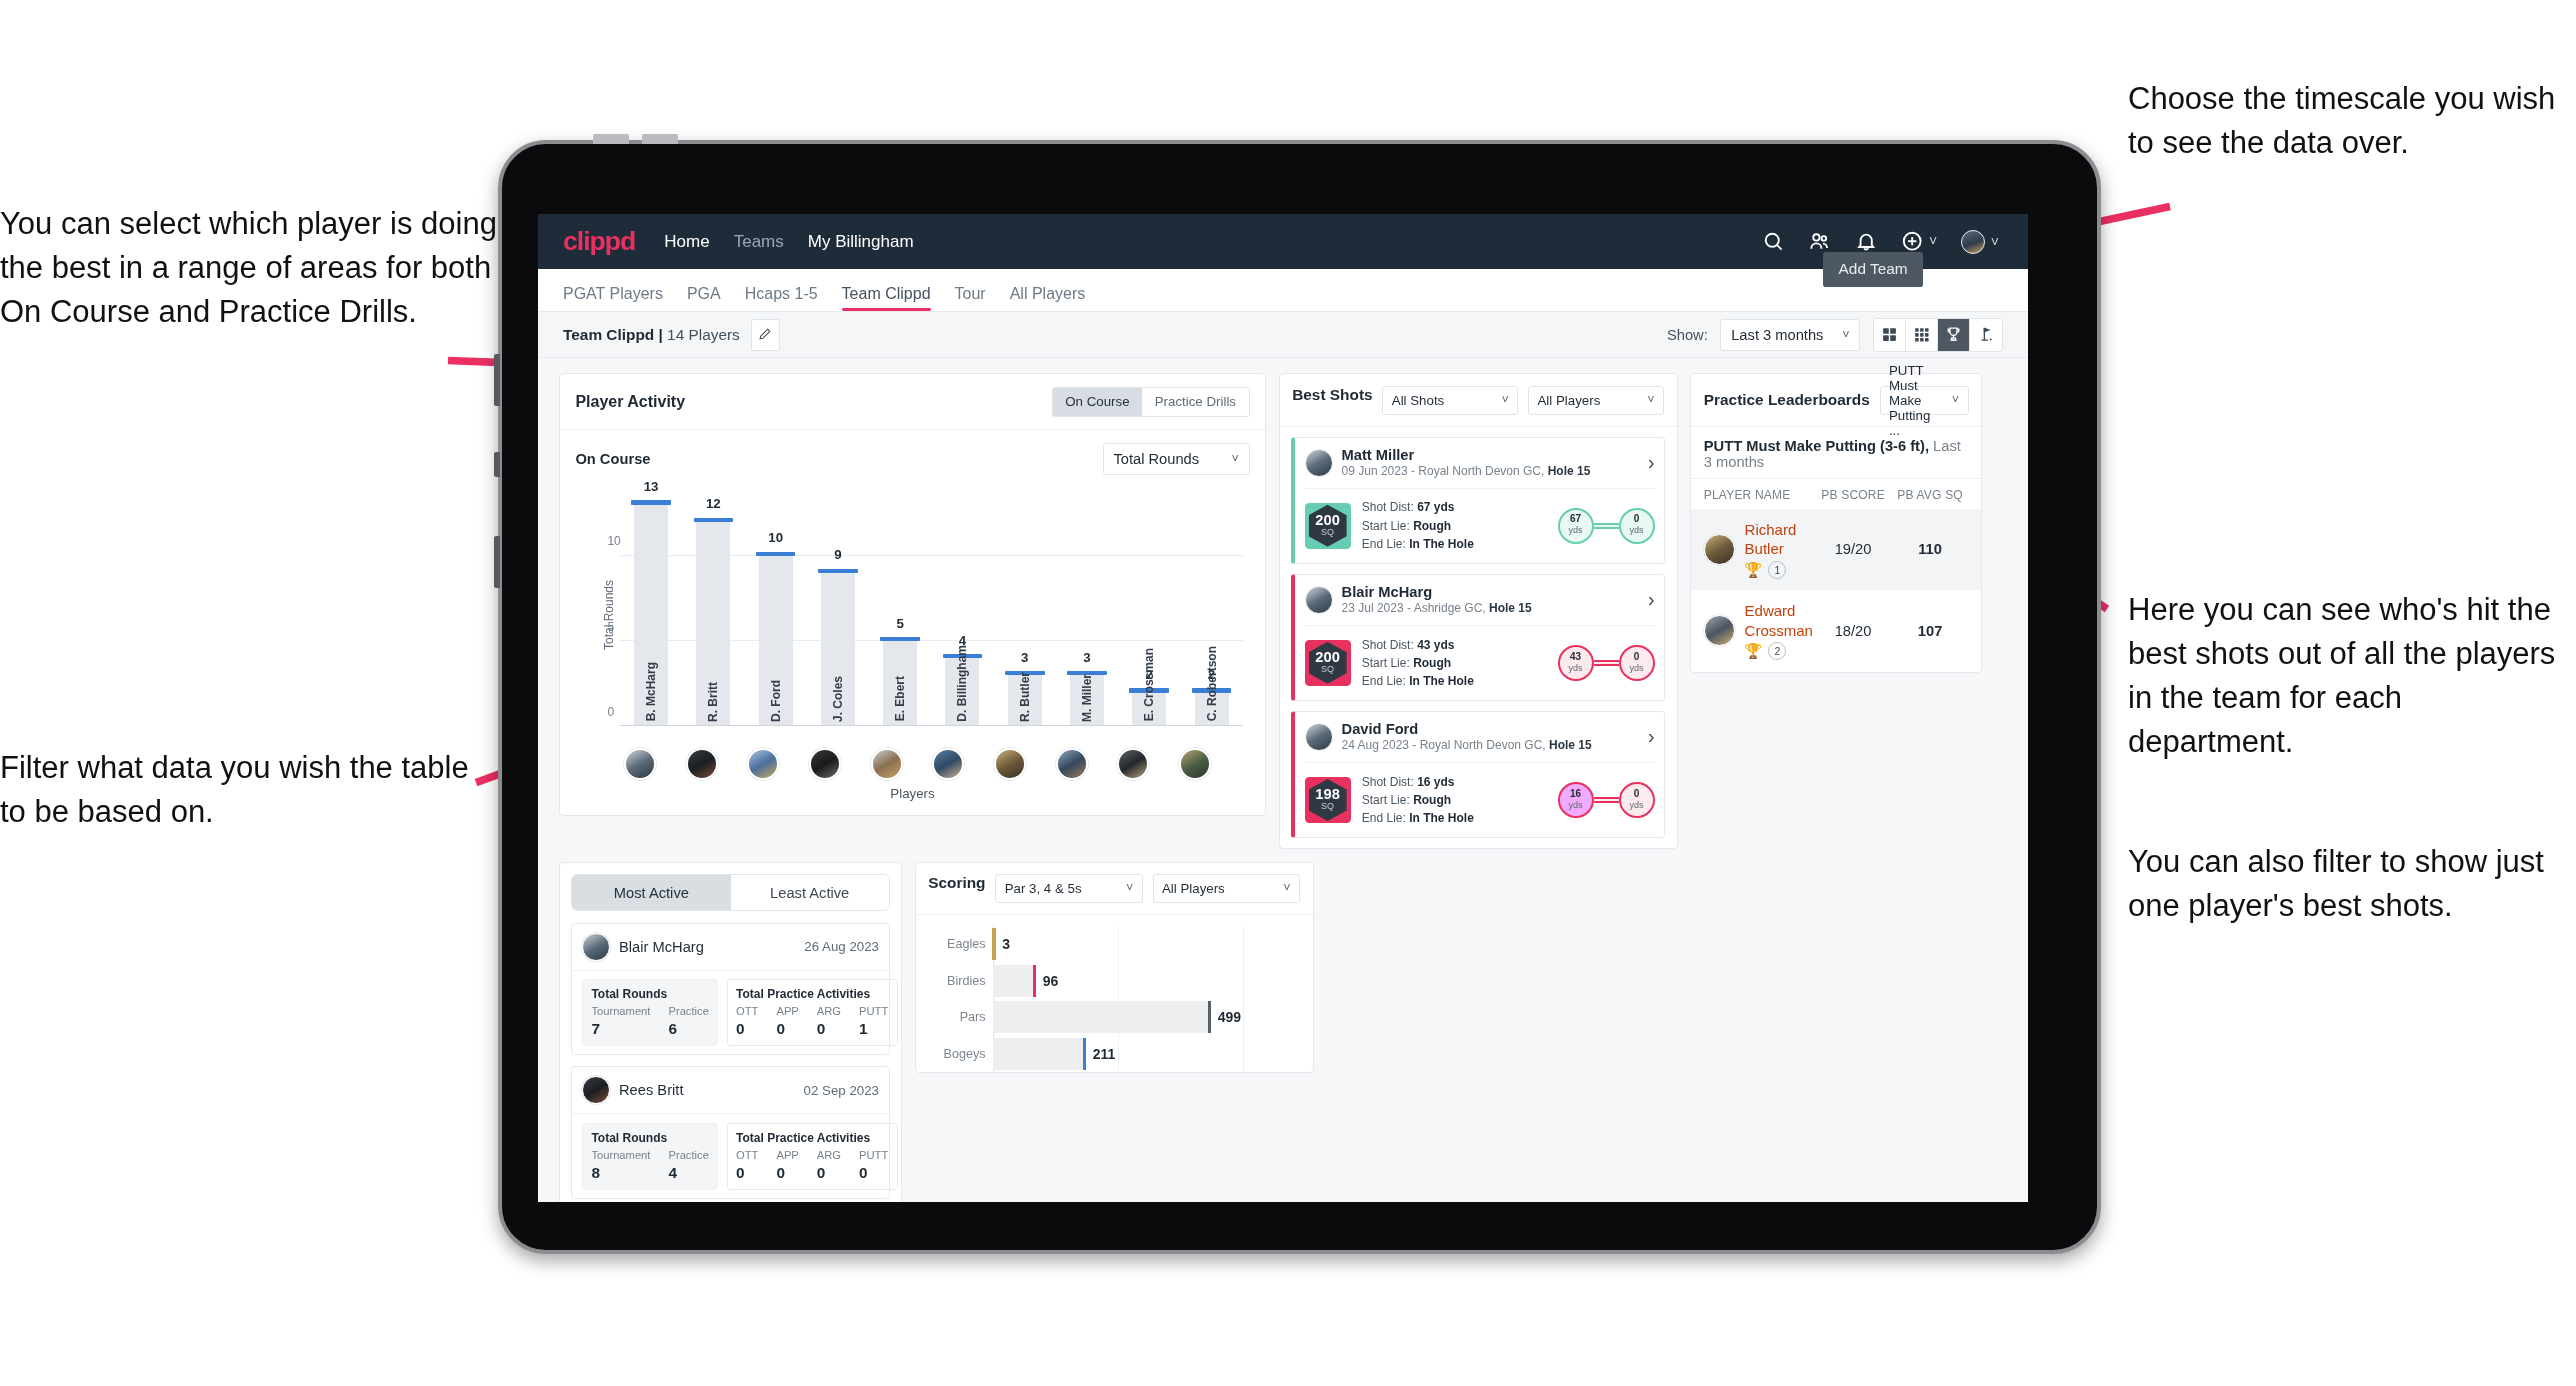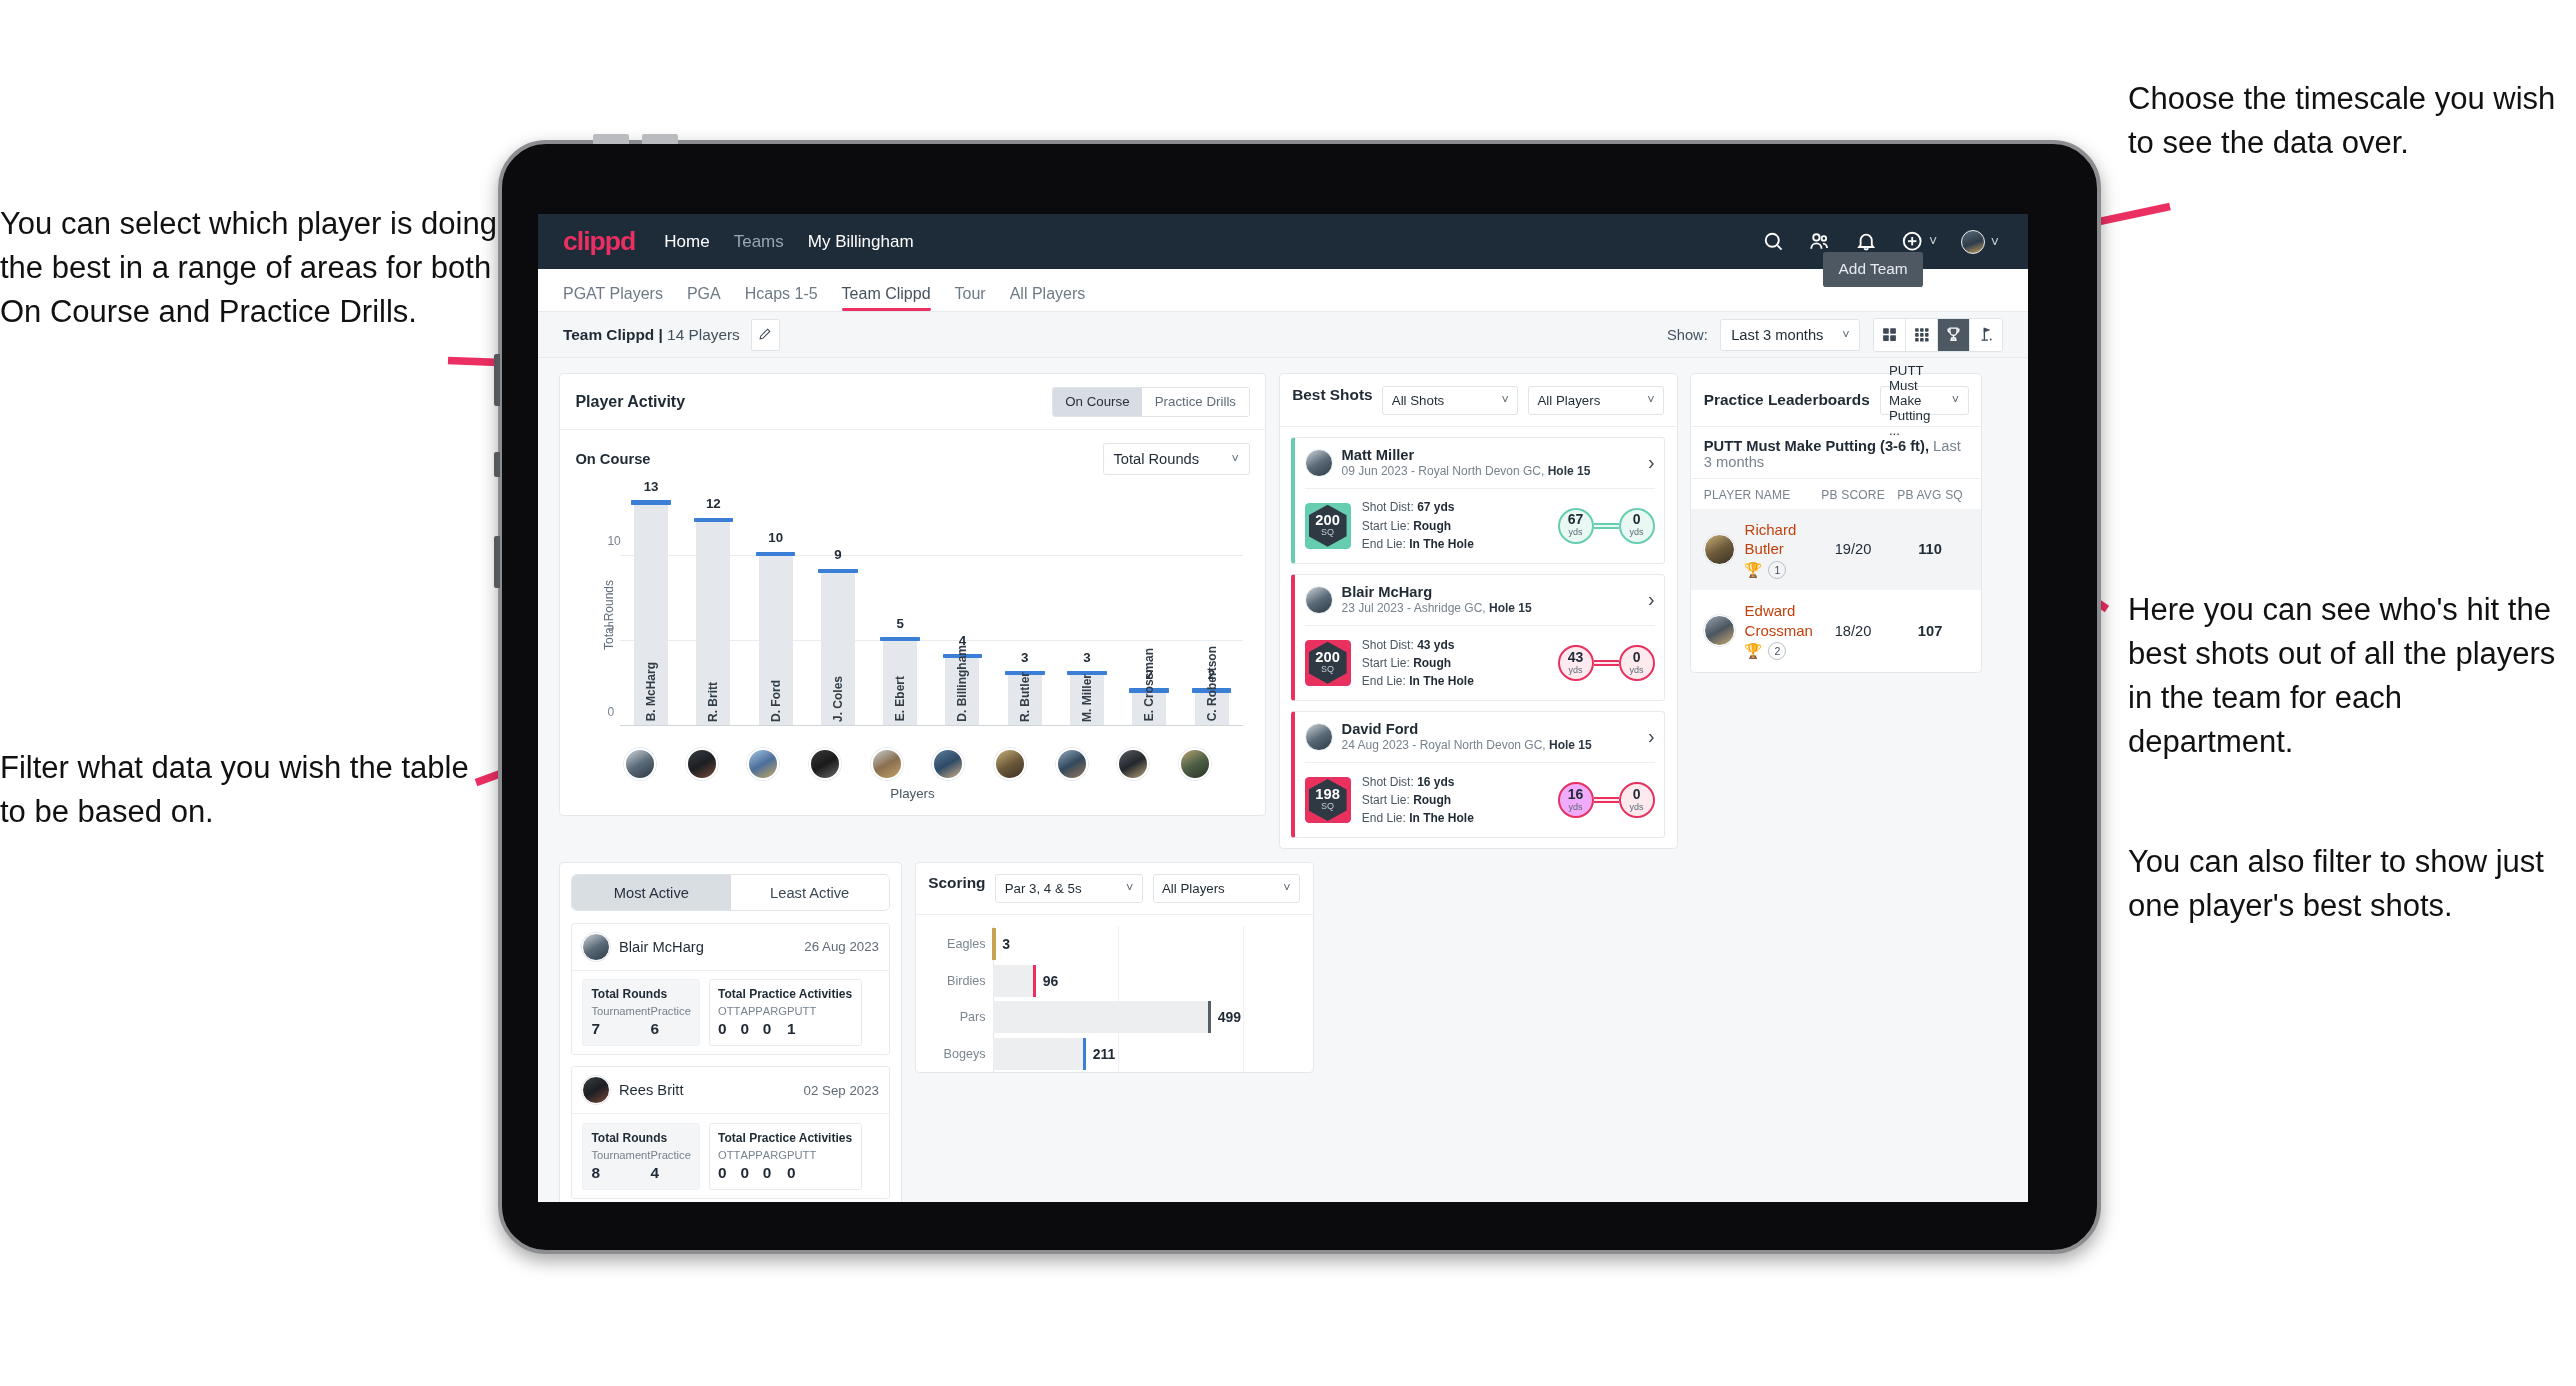--- a/index.html
+++ b/index.html
@@ -215,21 +215,21 @@
   }
   .hexnum { color:#fff; font-size:14.7px; font-weight:700; line-height:1; }
   .hexsq { color:#c6ccd3; font-size:9px; line-height:1.3; }
   .shot-lines { font-size:12px; color:#4a5662; line-height:1.52; }
   .shot-lines b { color:#1f2a35; }
   .dumbbell { margin-left:auto; display:flex; align-items:center; }
   .dbc {
     width:36px; height:36px; border-radius:50%; border:2.1px solid;
     display:flex; flex-direction:column; align-items:center; justify-content:center;
   }
-  .dbc .n { font-size:14px; font-weight:700; color:#1f2a35; line-height:1; }
+  .dbc .n { font-size:10px; font-weight:700; color:#1f2a35; line-height:1; }
   .dbc .u { font-size:9px; color:#5f6b77; line-height:1.4; }
   .dbl { width: 25px; height: 5.6px; }
 
   
   #card-practice { width: 292px; }
   #card-active { width: 343px; }
   #card-scoring { width: 399px; }
 
   .pl-head { display:flex; align-items:center; padding: 11.2px 12.6px; gap:9.8px; border-bottom:0.7px solid #edf0f3; }
   .pl-sub { font-size:14.7px; color:#1f2a35; padding: 11.2px 12.6px 8.4px; border-bottom:0.7px solid #edf0f3; }
@@ -257,21 +257,21 @@
   .tab2 { flex:1; text-align:center; font-size:14.7px; padding: 9.8px 0; color:#3d4854; background:#fff; }
   .tab2.active { background:#d9dee3; color:#26313c; }
   .act-card { margin: 11.2px; border:0.7px solid #e6eaee; border-radius:3.5px; }
   .act-top { display:flex; align-items:center; gap:9px; padding: 9px 9.8px; border-bottom:0.7px solid #edf0f3; }
   .act-name { font-size:14.7px; color:#1f2a35; }
   .act-date { margin-left:auto; font-size:13.3px; color:#5f6b77; }
   .act-body { display:flex; gap: 8.4px; padding: 8.4px 9.8px; }
   .act-box { border:0.7px solid #e8ebee; border-radius:2.8px; padding: 7px 8.4px; }
   .act-box.shaded { background:#f3f5f7; border-color:#eef1f3; }
   .act-box-t { font-size:12px; font-weight:700; color:#1f2a35; margin-bottom:4.2px; }
-  .act-cols { display:flex; }
+  .act-cols { display:flex; gap: 18px; }
   .act-col .k { font-size:11.2px; color:#77828d; }
   .act-col .v { font-size:15.4px; font-weight:700; color:#1f2a35; margin-top:2.8px; }
 
   .sc-chart { padding: 12.6px 12.6px 0; position:relative; height: 157px; }
   .sc-grid { position:absolute; left: 77px; right: 42px; top: 11.2px; bottom: 0; }
   .sc-vline { position:absolute; top:0; bottom:0; width:1.4px; background:#e4e7ea; }
   .sc-rows { position:absolute; left:0; right:0; top:0; bottom:0; display:flex; flex-direction:column; justify-content:space-around; }
   .sc-row { display:flex; align-items:center; position:relative; height: 32px; }
   .sc-lab { position:absolute; left: -74px; width: 67px; text-align:right; font-size:12.6px; color:#7b8690; }
   .sc-bar { height: 32px; background:#eceef0; position:relative; }

